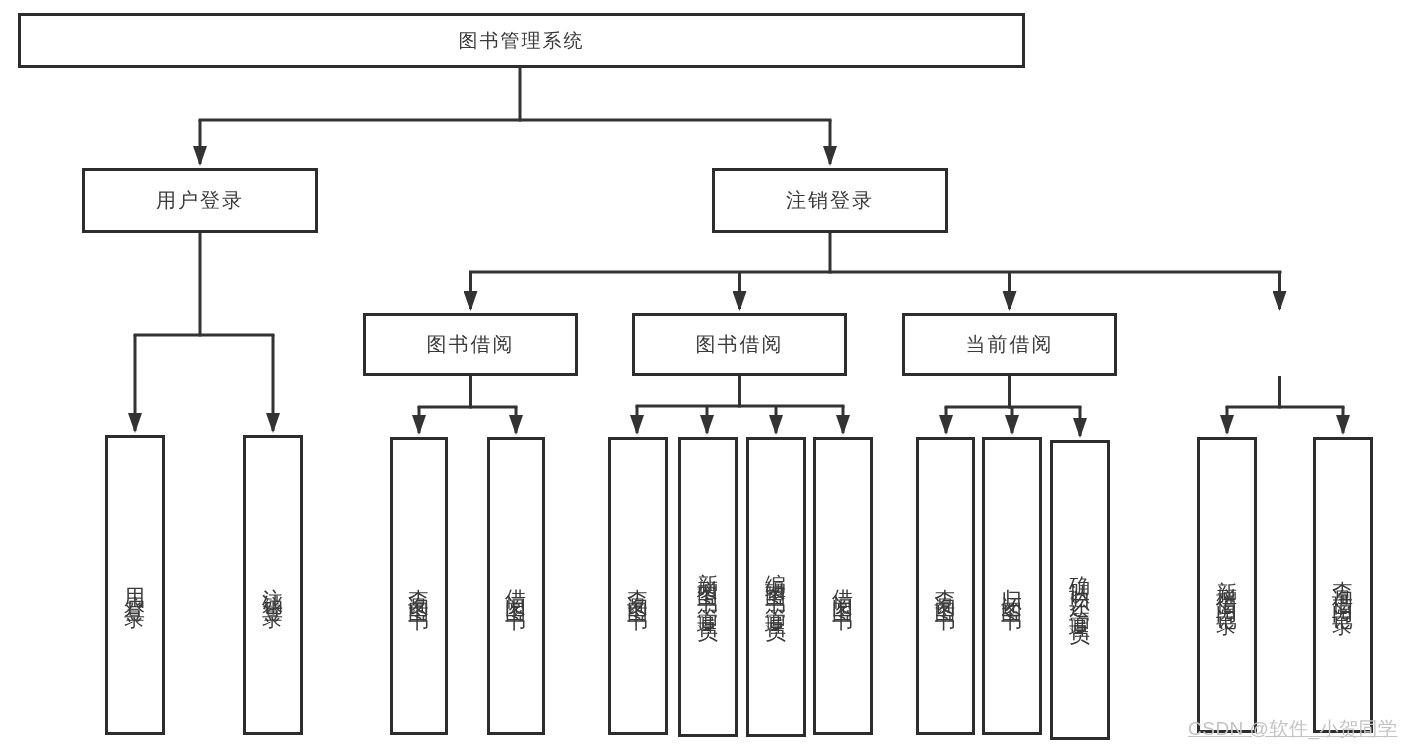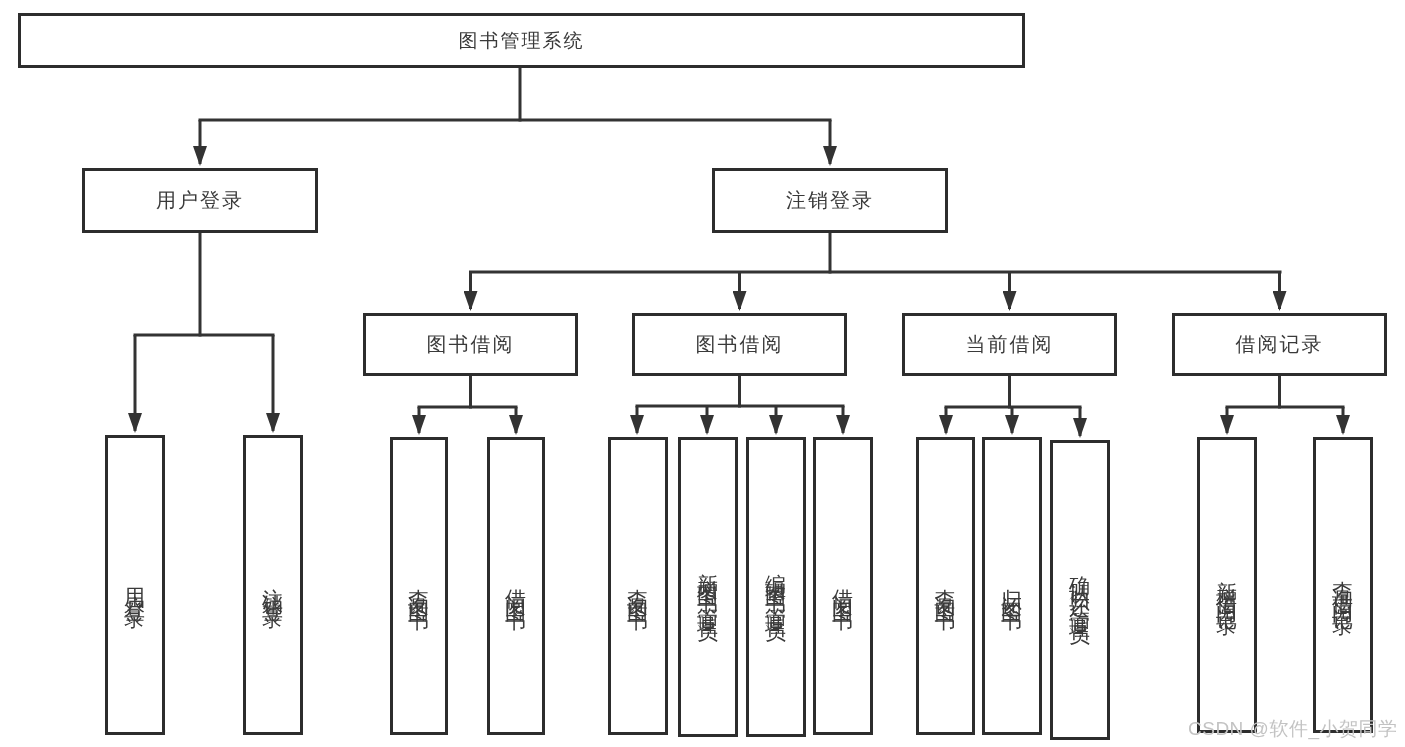--- a/index.html
+++ b/index.html
@@ -49,20 +49,21 @@
     white-space: nowrap;
   }
   .watermark {
     position: absolute;
     left: 1188px;
     top: 716px;
     font-size: 19px;
     color: #c3c3c3;
     white-space: nowrap;
     letter-spacing: 0.5px;
+    text-decoration: underline;
   }
 </style>
 </head>
 <body>
 
 <div class="stage">
 
   <svg class="wires" width="1405" height="747" viewBox="0 0 1405 747">
     <defs>
       <marker id="arrow" markerUnits="userSpaceOnUse" markerWidth="20" markerHeight="14" viewBox="0 0 20 14" refX="18" refY="7" orient="auto">
@@ -124,23 +125,20 @@
 
   <div class="node hbox" style="left:363px;top:313px;width:215px;height:63px">
     <span class="lbl">图书借阅</span>
   </div>
   <div class="node hbox" style="left:902px;top:313px;width:215px;height:63px">
     <span class="lbl">当前借阅</span>
   </div>
   <div class="node hbox" style="left:632px;top:313px;width:215px;height:63px">
     <span class="lbl">图书借阅</span>
   </div>
-  <div class="node hbox" style="left:1172px;top:313px;width:215px;height:63px">
-    <span class="lbl">借阅记录</span>
-  </div>
 
   <div class="node vbox" style="left:105px;top:435px;width:60px;height:300px">
     <span class="lbl">用户登录</span>
   </div>
   <div class="node vbox" style="left:243px;top:435px;width:60px;height:300px">
     <span class="lbl">注销登录</span>
   </div>
 
   <div class="node vbox" style="left:390px;top:437px;width:58px;height:298px">
     <span class="lbl">查询图书</span>

